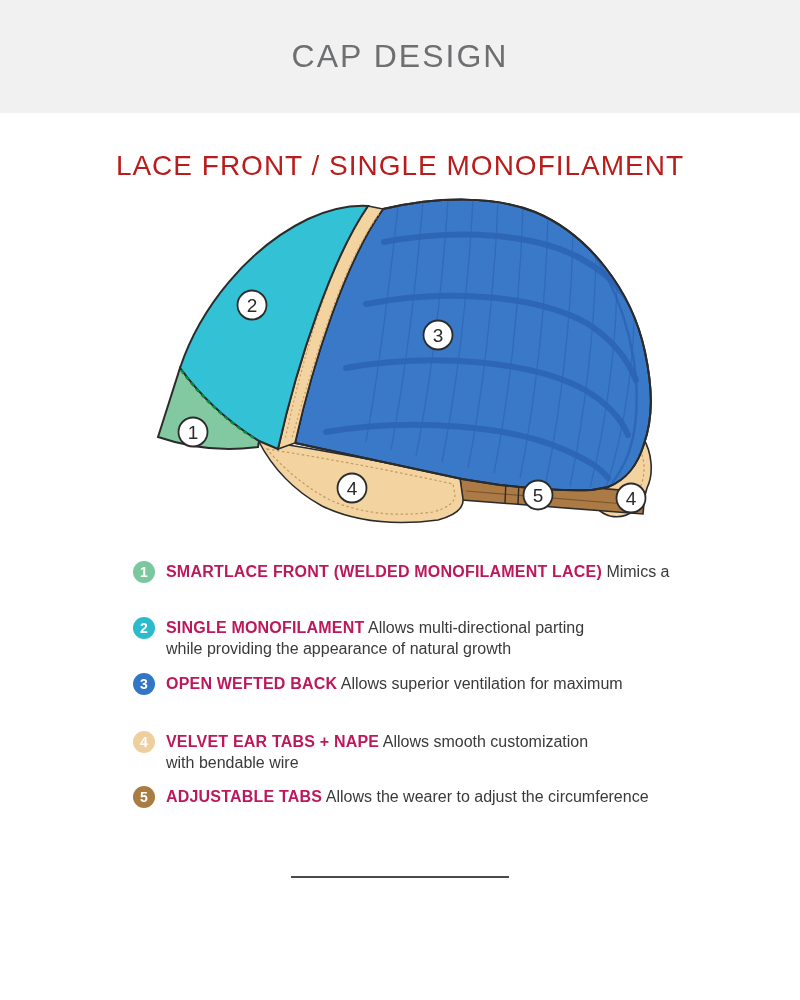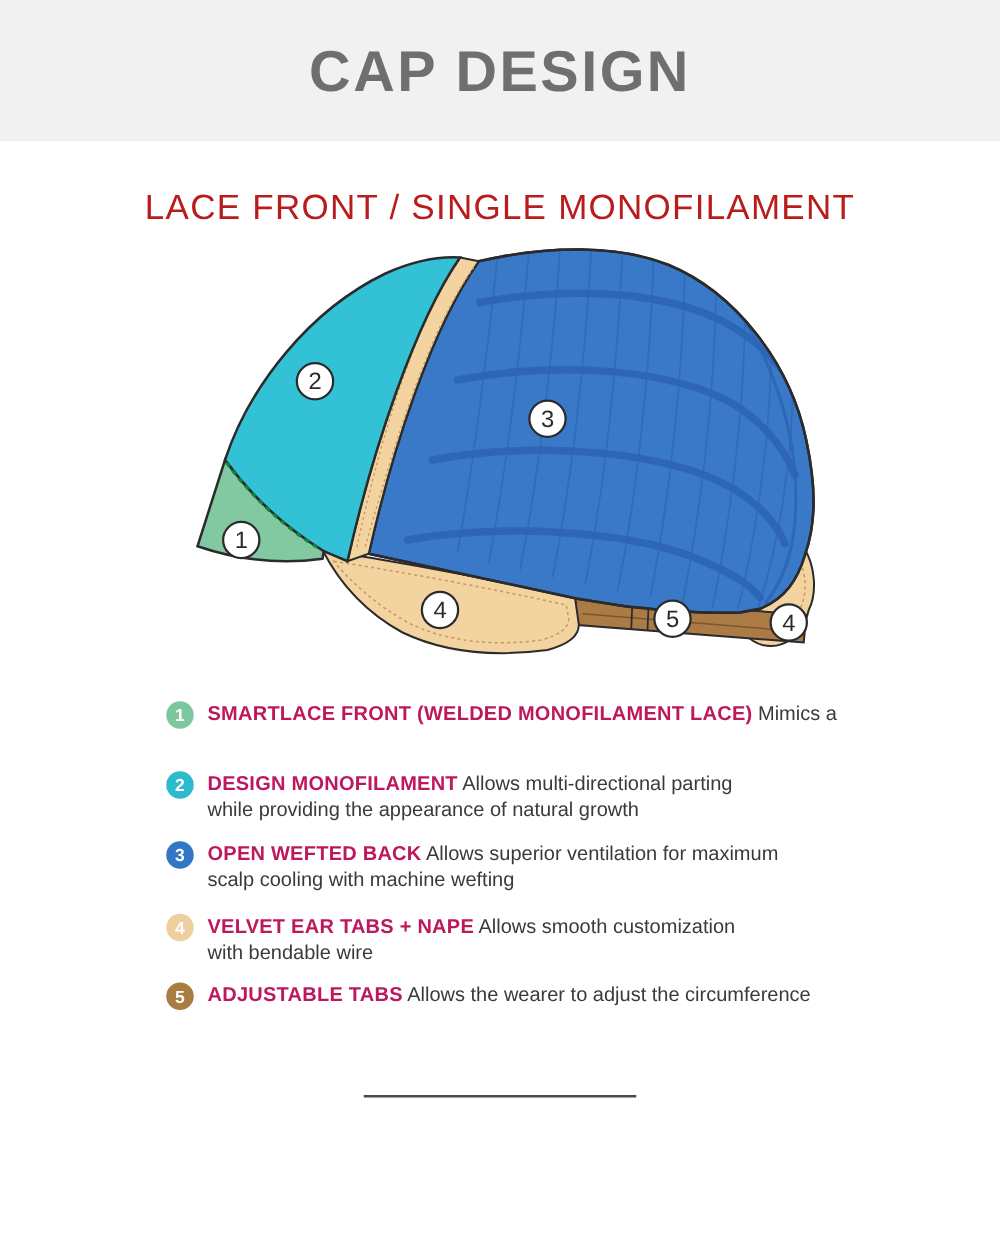--- a/index.html
+++ b/index.html
@@ -1,20 +1,20 @@
 <!DOCTYPE html>
 <html><head>
 <meta charset="utf-8">
 <style>
   html,body{margin:0;padding:0;background:#fff;}
   .page{position:relative;width:800px;height:1000px;background:#ffffff;overflow:hidden;
         font-family:"Liberation Sans", sans-serif;}
   .header{position:absolute;left:0;top:0;width:800px;height:113px;background:#f1f1f1;
           display:flex;align-items:center;justify-content:center;}
-  .header-title{font-size:46px;font-weight:bold;color:#6e6f71;letter-spacing:2px;}
+  .header-title{font-size:32px;font-weight:normal;color:#6e6f71;letter-spacing:2px;}
   .subtitle{position:absolute;left:0;top:150px;width:800px;text-align:center;
             font-size:28px;font-weight:400;color:#b91c1c;letter-spacing:1px;}
   .diagram-svg{position:absolute;left:140px;top:190px;width:540px;height:360px;}
   .marker-num{font-size:19px;fill:#2b2b2b;}
   .legend-item{position:absolute;left:133px;display:flex;align-items:flex-start;gap:11px;}
   .bullet{width:22px;height:22px;border-radius:50%;flex:0 0 22px;margin-top:-1px;
           display:flex;align-items:center;justify-content:center;
           color:#ffffff;font-size:14px;font-weight:bold;}
   .legend-text{margin:0;font-size:16px;line-height:20.5px;color:#3a3a3a;max-width:540px;}
   .legend-text strong{color:#be185d;letter-spacing:0.2px;}
@@ -113,26 +113,26 @@
     </g>
   </svg>
 
   <div class="legend-item" style="top:562px">
     <span class="bullet" style="background-color: rgb(124, 200, 158);">1</span>
     <p class="legend-text"><strong>SMARTLACE FRONT (WELDED MONOFILAMENT LACE)</strong> <span>Mimics a</span><br></p>
   </div>
 
   <div class="legend-item" style="top:618px">
     <span class="bullet" style="background-color: rgb(44, 186, 205);">2</span>
-    <p class="legend-text"><strong>DESIGN MONOFILAMENT</strong> <span>Allows multi-directional parting</span><br><span>while providing the appearance of natural growth</span></p>
+    <p class="legend-text"><strong>SINGLE MONOFILAMENT</strong> <span>Allows multi-directional parting</span><br><span>while providing the appearance of natural growth</span></p>
   </div>
 
   <div class="legend-item" style="top:674px">
     <span class="bullet" style="background-color: rgb(49, 119, 197);">3</span>
-    <p class="legend-text"><strong>OPEN WEFTED BACK</strong> <span>Allows superior ventilation for maximum</span><br><span>scalp cooling  with machine wefting</span></p>
+    <p class="legend-text"><strong>OPEN WEFTED BACK</strong> <span>Allows superior ventilation for maximum</span><br></p>
   </div>
 
   <div class="legend-item" style="top:732px">
     <span class="bullet" style="background-color: rgb(238, 207, 158);">4</span>
     <p class="legend-text"><strong>VELVET EAR TABS + NAPE</strong> <span>Allows smooth customization</span><br><span>with bendable wire</span></p>
   </div>
 
   <div class="legend-item" style="top:787px">
     <span class="bullet" style="background-color: rgb(169, 124, 66);">5</span>
     <p class="legend-text"><strong>ADJUSTABLE TABS</strong> <span>Allows the wearer to adjust the circumference</span></p>

